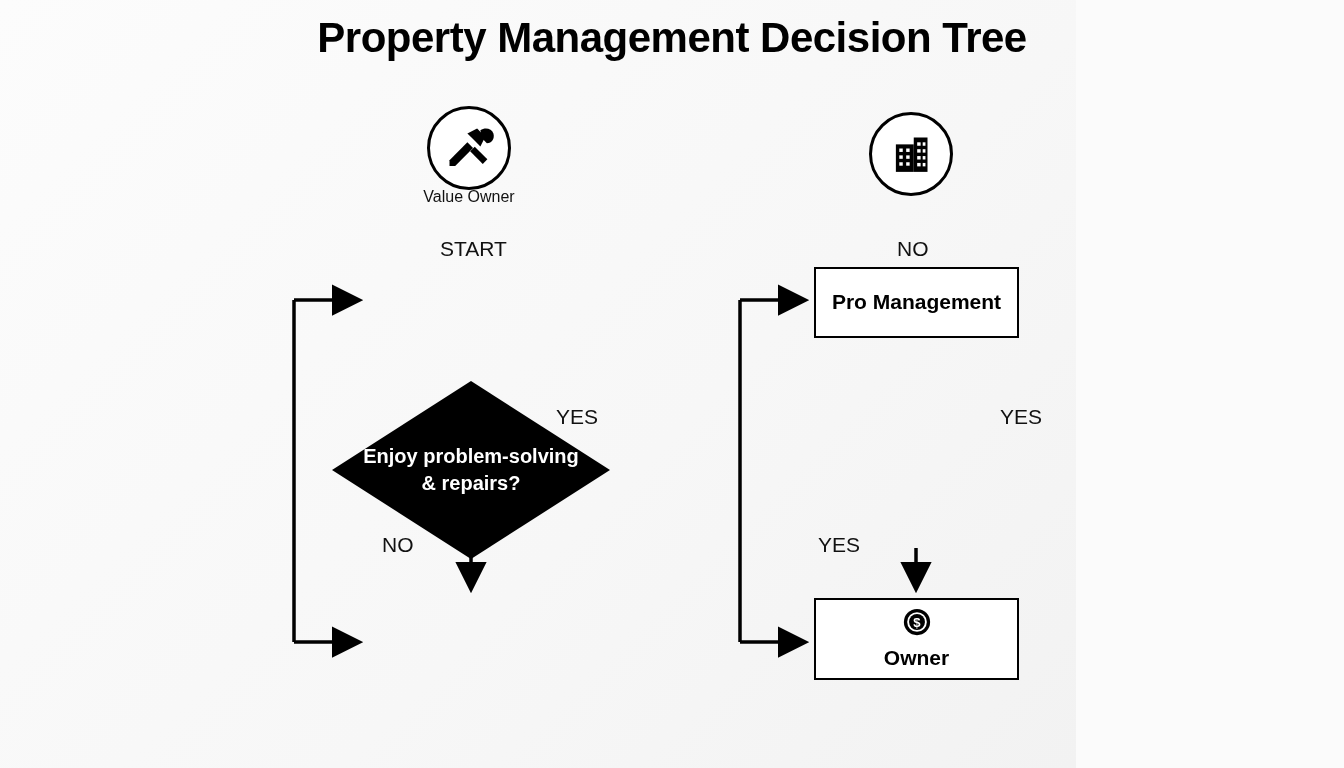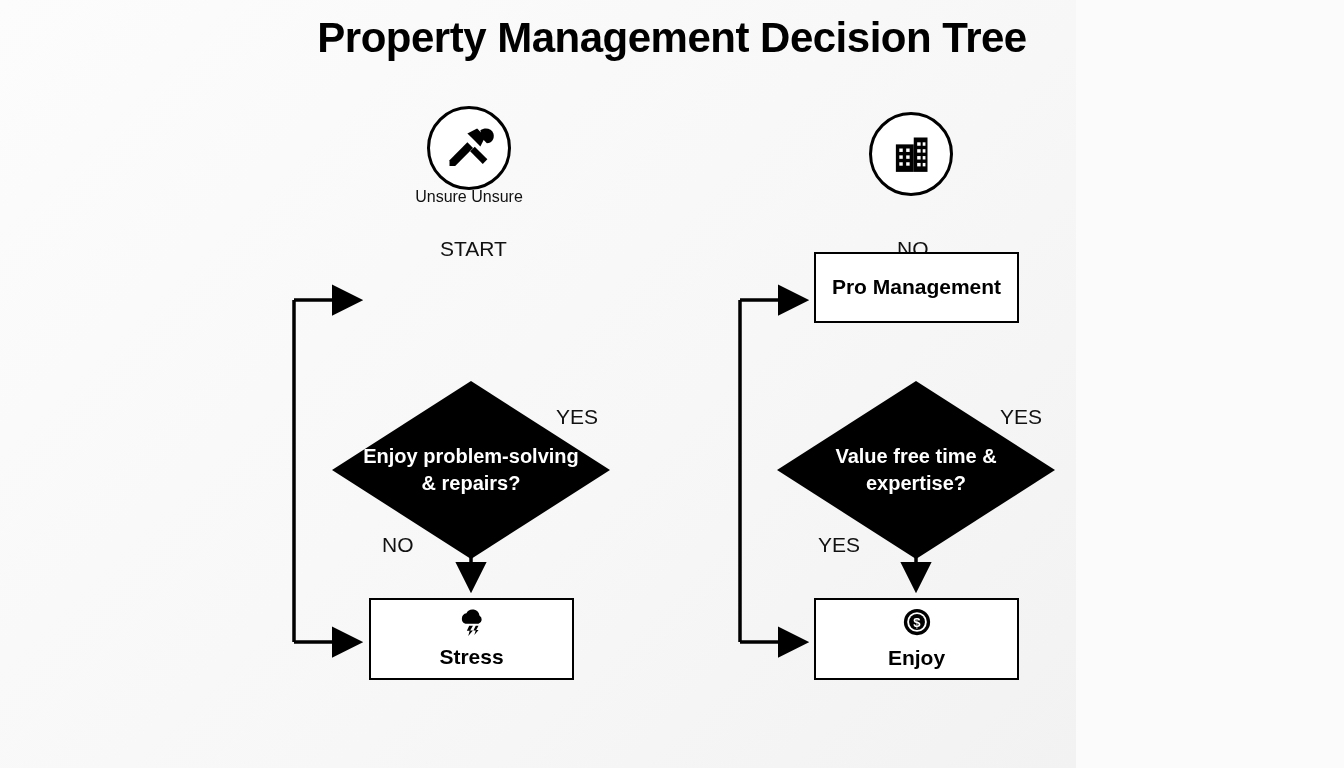--- a/index.html
+++ b/index.html
@@ -156,46 +156,34 @@
   <div class="icon-badge" style="left:427px; top:106px;">
     <svg width="52" height="52" viewBox="0 0 64 64" aria-hidden="true">
       <g fill="#000">
         <path d="M8 47 L30 25 L37 32 L15 54 L8 54 Z"></path>
         <path d="M30 14 L42 8 L52 18 L46 30 L40 24 L36 20 Z"></path>
         <rect x="40" y="30" width="8" height="22" transform="rotate(-45 44 41)"></rect>
         <path d="M46 10 c6,-4 14,-2 16,4 c2,6 -2,12 -8,12 l-6,-6 z"></path>
       </g>
     </svg>
   </div>
-  <div class="icon-caption" style="left:359px; top:188px;">Unsure Unsure</div>
+  <div class="icon-caption" style="left:359px; top:188px;">Value Owner</div>
 
   <div class="edge-label" style="left:440px; top:237px;">START</div>
 
 
   <div class="diamond" style="left:332px; top:381px;">
     <div class="shape"></div>
     <div class="shape-inner"></div>
     <div class="label">Enjoy problem-solving &amp; repairs?</div>
   </div>
 
   <div class="edge-label" style="left:556px; top:405px;">YES</div>
   <div class="edge-label" style="left:382px; top:533px;">NO</div>
 
-  <div class="box with-icon" style="left:369px; top:598px; width:205px; height:82px;">
-    <span>
-      <svg width="30" height="28" viewBox="0 0 64 60" aria-hidden="true">
-        <g fill="#000">
-          <path d="M18 34 a12 12 0 0 1 2 -23 a15 15 0 0 1 28 5 a10 10 0 0 1 -2 18 z"></path>
-          <path d="M26 38 L34 38 L28 48 L34 48 L24 60 L27 49 L21 49 Z"></path>
-          <path d="M40 38 L46 38 L41 47 L46 47 L37 58 L40 48 L35 48 Z"></path>
-        </g>
-      </svg>
-    </span>
-    <span>Stress</span>
-  </div>
 
   <div class="icon-badge" style="left:869px; top:112px;">
     <svg width="44" height="44" viewBox="0 0 64 64" aria-hidden="true">
       <g fill="#000">
         <rect x="10" y="18" width="26" height="40"></rect>
         <rect x="36" y="8" width="20" height="50"></rect>
         <g fill="#fff">
           <rect x="15" y="24" width="5" height="5"></rect>
             <rect x="25" y="24" width="5" height="5"></rect>
           <rect x="15" y="34" width="5" height="5"></rect>
@@ -211,38 +199,33 @@
           <rect x="41" y="45" width="5" height="5"></rect>
             <rect x="49" y="45" width="4" height="5"></rect>
         </g>
       </g>
     </svg>
   </div>
   <div class="icon-caption" style="left:801px; top:188px;"></div>
 
   <div class="edge-label" style="left:897px; top:237px;">NO</div>
 
-  <div class="box" style="left:814px; top:252px; width:205px; height:71px;text-align:center;">
+  <div class="box" style="left:814px; top:267px; width:205px; height:71px;text-align:center;">
     <span>Pro Management</span>
   </div>
 
-  <div class="diamond" style="left:777px; top:381px;">
-    <div class="shape"></div>
-    <div class="shape-inner"></div>
-    <div class="label">Value free time &amp; expertise?</div>
-  </div>
 
   <div class="edge-label" style="left:1000px; top:405px;">YES</div>
   <div class="edge-label" style="left:818px; top:533px;">YES</div>
 
   <div class="box with-icon" style="left:814px; top:598px; width:205px; height:82px;">
     <span>
       <svg width="30" height="30" viewBox="0 0 64 64" aria-hidden="true">
         <circle cx="32" cy="32" r="28" fill="#000"></circle>
         <circle cx="32" cy="32" r="21" fill="#fff"></circle>
         <circle cx="32" cy="32" r="17" fill="#000"></circle>
         <text x="32" y="43" text-anchor="middle" font-family="Liberation Sans, sans-serif" font-size="28" font-weight="bold" fill="#fff">$</text>
       </svg>
     </span>
-    <span>Enjoy</span>
+    <span>Owner</span>
   </div>
 
 </div>
 
 </body></html>

